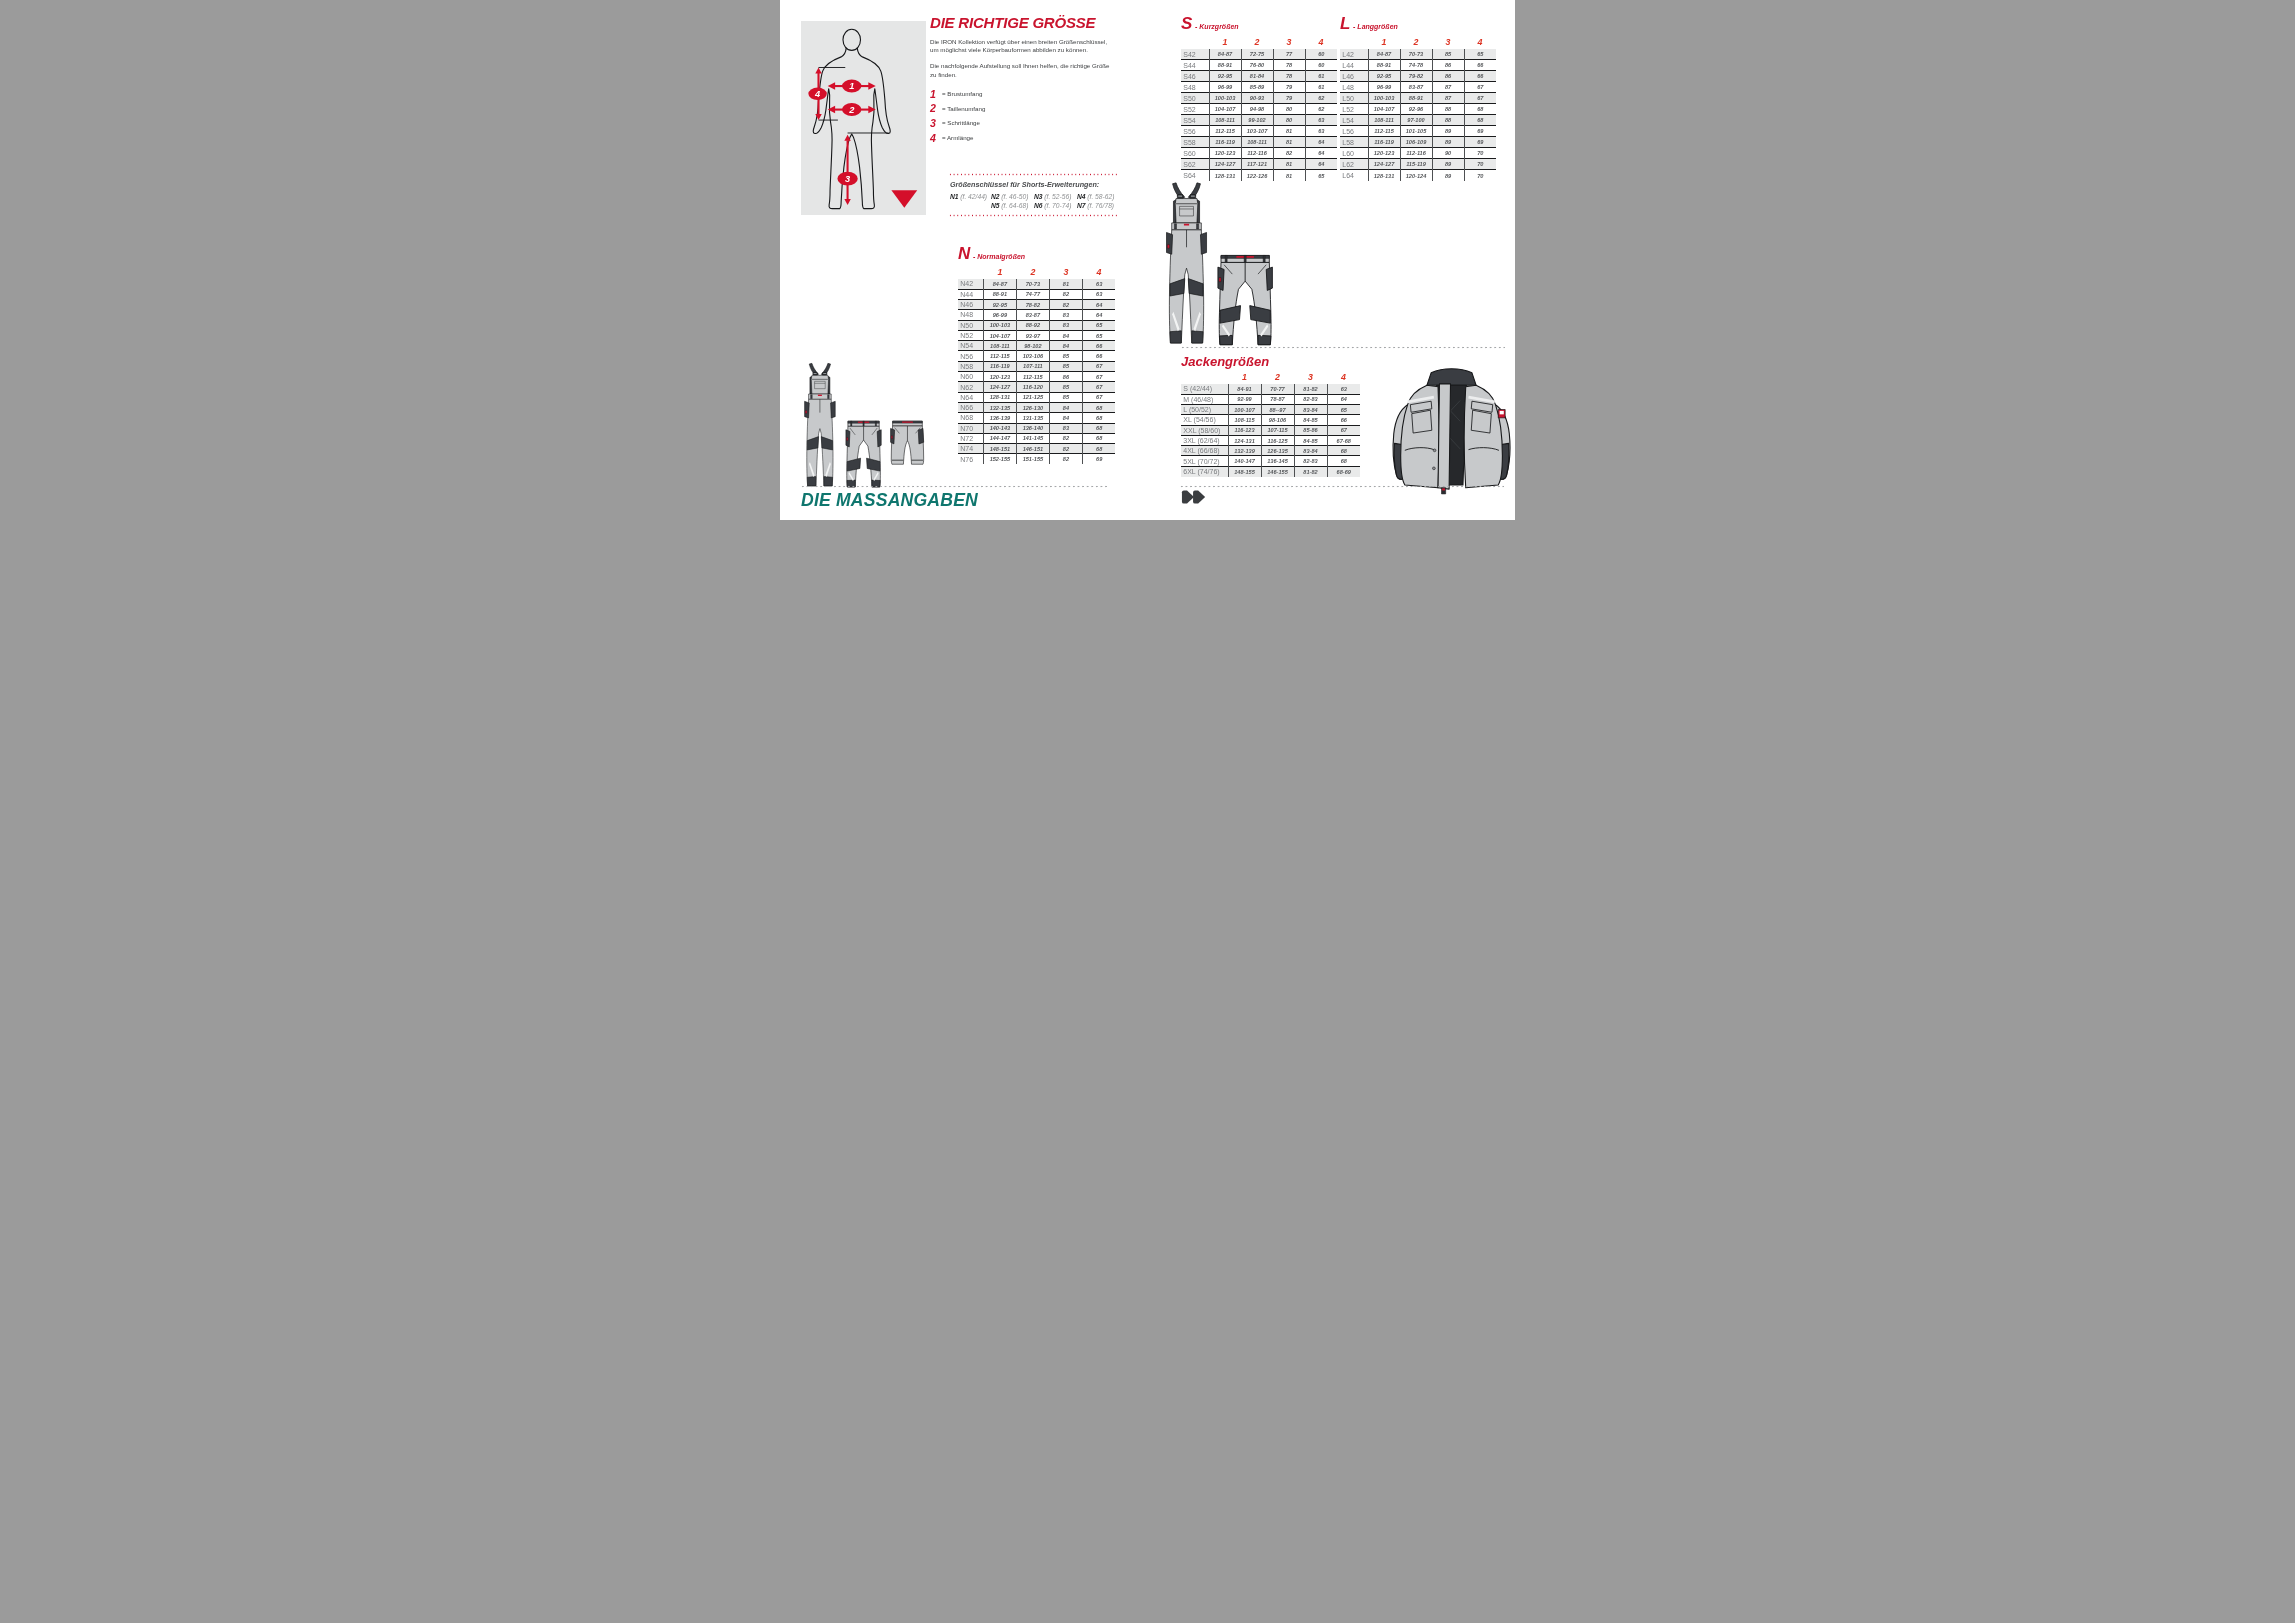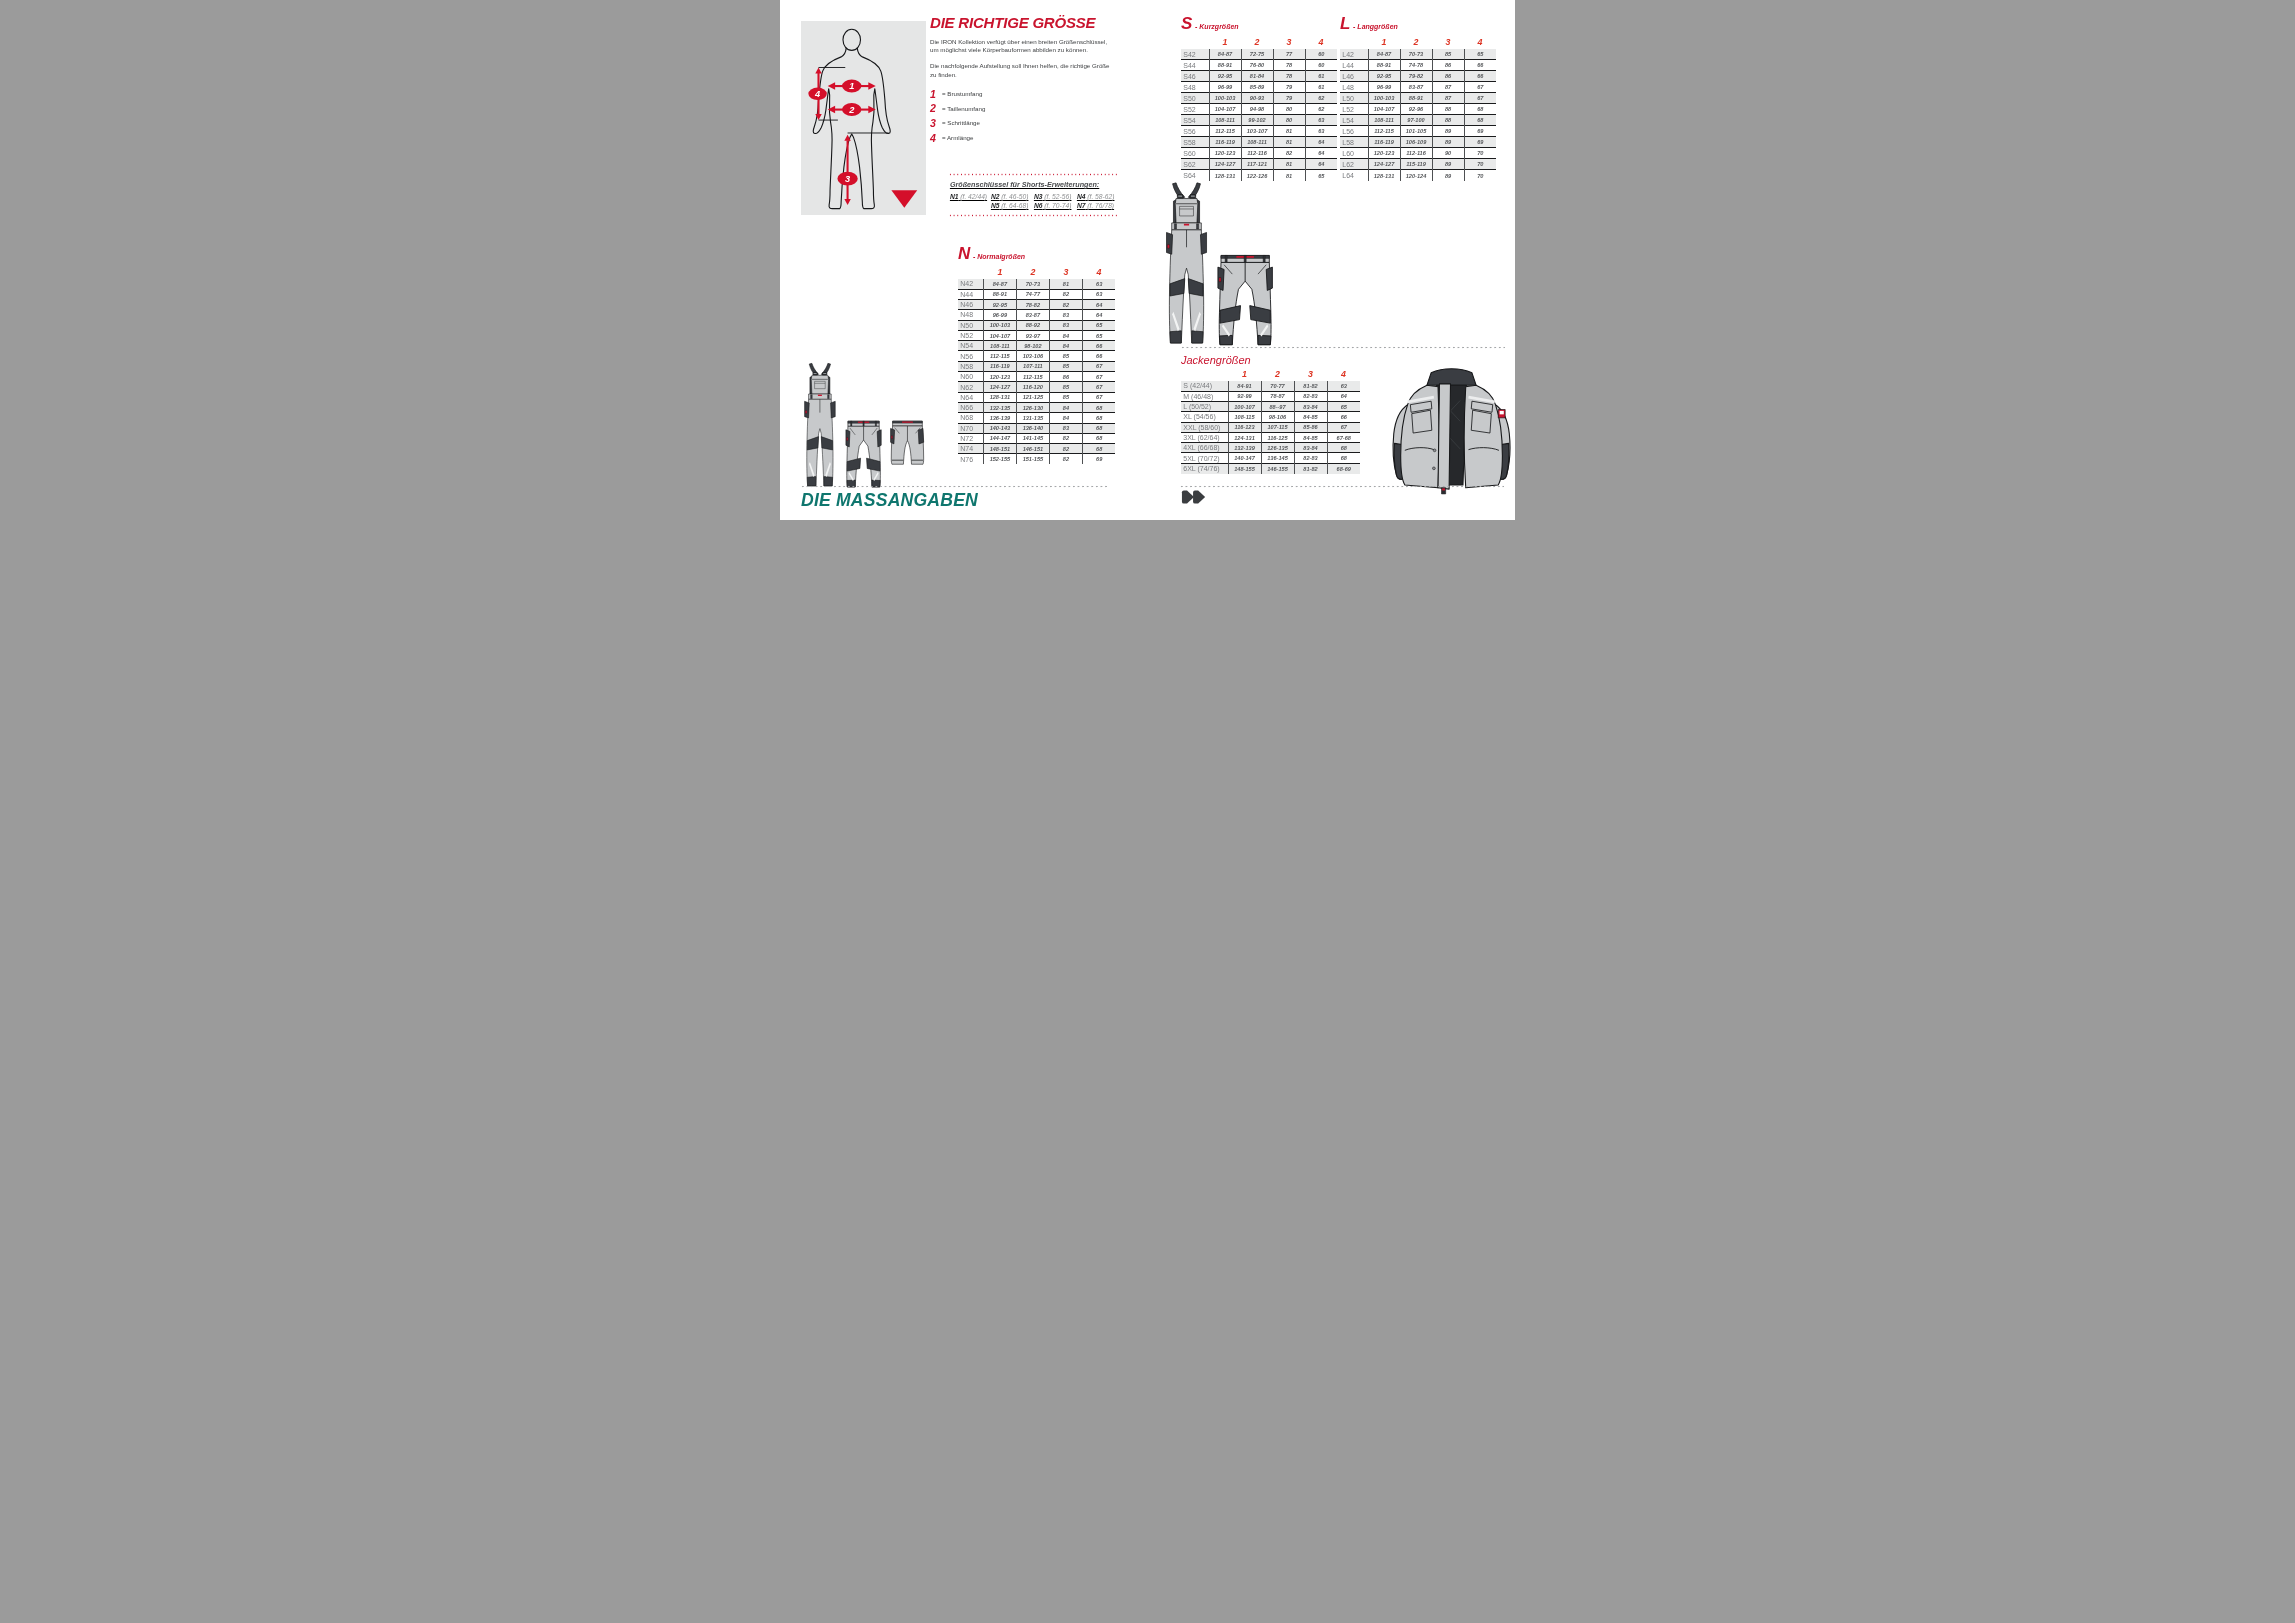--- a/index.html
+++ b/index.html
@@ -30,32 +30,32 @@
   .legend-row{display:flex;align-items:center;margin-bottom:3.7px;height:11px;}
   .legend-num{color:var(--red);font-size:10.6px;font-weight:bold;font-style:italic;width:12px;flex:none;}
   .legend-label{font-size:6.2px;color:#3c3e40;}
 
   
   .dots-red{height:2.8px;background-image:radial-gradient(circle at 1.4px 1.4px,#c9142e 0.8px,transparent 0.9px);background-size:3.7px 2.8px;background-repeat:repeat-x;}
   .dots-gray{height:3.2px;background-image:radial-gradient(circle at 1.6px 1.6px,#a5a7a9 0.9px,transparent 1.1px);background-size:4.6px 3.2px;background-repeat:repeat-x;}
 
   
   .shorts-key{left:169px;top:173px;width:169px;}
-  .shorts-key .inner{padding:3.7px 0.9px 4.6px 0.9px;text-decoration:underline;}
+  .shorts-key .inner{padding:3.7px 0.9px 4.6px 0.9px;}
   .shorts-key-title{font-size:7.2px;font-style:italic;font-weight:bold;color:#4a4c4e;margin:0.9px 0 3.7px 0;white-space:nowrap;}
   .shorts-grid{display:grid;grid-template-columns:41px 43px 43px 40px;row-gap:2.3px;}
   .shorts-entry{font-size:6.7px;white-space:nowrap;}
   .shorts-entry .code{font-weight:bold;font-style:italic;color:#1f2123;}
   .shorts-entry .range{font-style:italic;color:#8e9092;}
 
   
   .sec-head{color:var(--red);font-style:italic;white-space:nowrap;line-height:1;}
   .sec-head .big{font-size:17px;font-weight:bold;letter-spacing:-0.5px;}
   .sec-head .suffix{font-size:7px;font-weight:bold;margin-left:3.2px;}
-  .jk-title{color:var(--red);font-size:11px;font-weight:normal;font-style:italic;margin:4.6px 0 2.8px 0;}
+  .jk-title{color:var(--red);font-size:13px;font-weight:bold;font-style:italic;margin:4.6px 0 2.8px 0;}
 
   
   table.size-table{border-collapse:collapse;table-layout:fixed;}
   table.size-table thead th{color:var(--red2);font-size:8.8px;font-style:italic;font-weight:bold;text-align:center;padding:0 0 2.3px 0;border:none;}
   table.size-table tbody tr:nth-child(odd){background:var(--cell-gray);}
   table.size-table tbody tr{border-bottom:0.9px solid #1a1b1d;}
   table.size-table tbody tr:last-child{border-bottom:none;}
   table.size-table tbody th{font-weight:normal;color:var(--lab);font-size:7px;text-align:left;padding-left:2.3px;border-left:none;}
   table.size-table td{border-left:0.6px solid #4e5052;font-style:italic;font-weight:bold;color:var(--val);font-size:5.6px;text-align:center;}
   .tbl-sl tbody tr{height:11px;}

